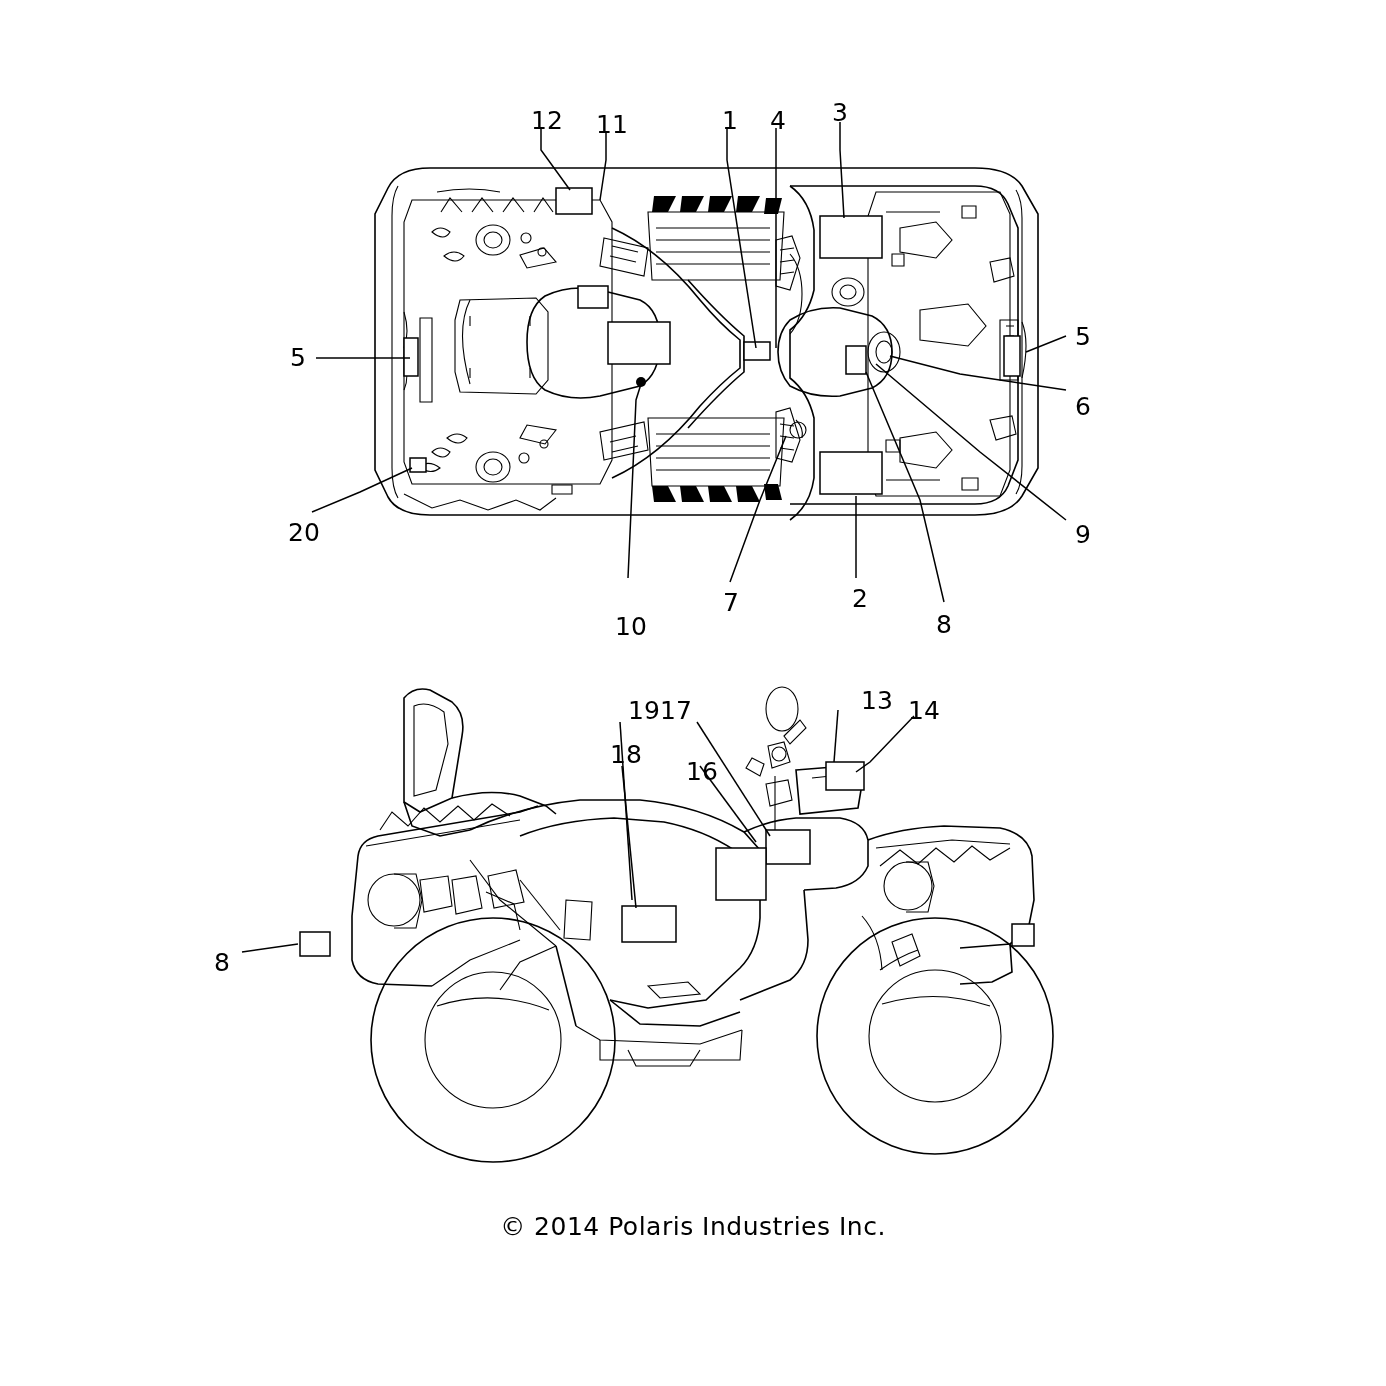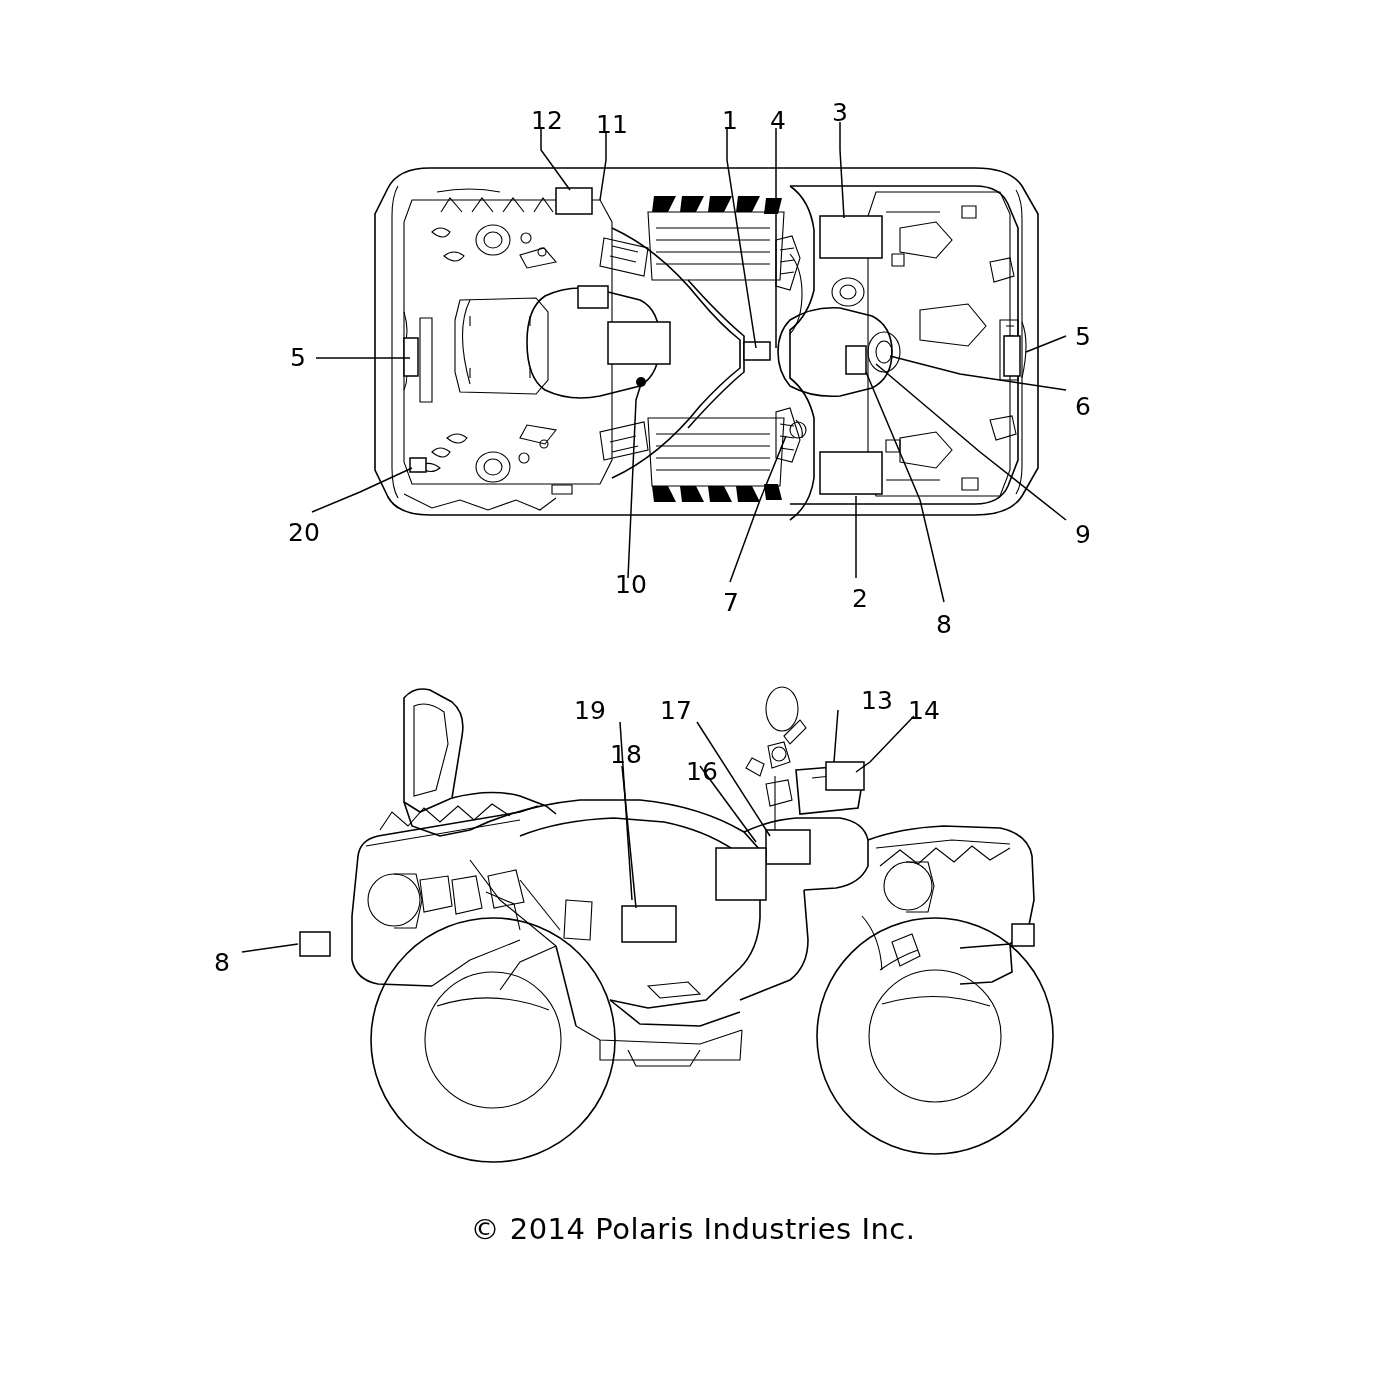--- a/index.html
+++ b/index.html
@@ -31,21 +31,21 @@
     line-height: 1;
     white-space: nowrap;
   }
   .copyright {
     position: absolute;
     left: 0;
     top: 1212px;
     width: 1386px;
     text-align: center;
     font-family: "DejaVu Sans", sans-serif;
-    font-size: 29px;
+    font-size: 25px;
     letter-spacing: 0.5px;
     color: #000;
   }
   svg { display: block; }
   .ln { fill: none; stroke: #000; stroke-width: 1.6; }
   .ln-thin { fill: none; stroke: #000; stroke-width: 1.1; }
   .ln-lead { fill: none; stroke: #000; stroke-width: 1.5; }
   .fillw { fill: #ffffff; stroke: #000; stroke-width: 1.5; }
   .fillk { fill: #000000; stroke: none; }
 </style>
@@ -280,25 +280,25 @@
   <div class="callout" style="left:596px; top:112px;">11</div>
   <div class="callout" style="left:722px; top:108px;">1</div>
   <div class="callout" style="left:770px; top:108px;">4</div>
   <div class="callout" style="left:832px; top:100px;">3</div>
   <div class="callout" style="left:1075px; top:324px;">5</div>
   <div class="callout" style="left:1075px; top:394px;">6</div>
   <div class="callout" style="left:1075px; top:522px;">9</div>
   <div class="callout" style="left:936px; top:612px;">8</div>
   <div class="callout" style="left:852px; top:586px;">2</div>
   <div class="callout" style="left:723px; top:590px;">7</div>
-  <div class="callout" style="left:615px; top:572px;">10</div>
+  <div class="callout" style="left:615px; top:614px;">10</div>
   <div class="callout" style="left:288px; top:520px;">20</div>
   <div class="callout" style="left:290px; top:345px;">5</div>
 
-  <div class="callout" style="left:574px; top:698px;text-align:right;">19</div>
+  <div class="callout" style="left:628px; top:698px;text-align:right;">19</div>
   <div class="callout" style="left:660px; top:698px;">17</div>
   <div class="callout" style="left:828px; top:688px;margin-left:33px;">13</div>
   <div class="callout" style="left:908px; top:698px;">14</div>
   <div class="callout" style="left:610px; top:742px;">18</div>
   <div class="callout" style="left:686px; top:742px;margin-top:17px;">16</div>
   <div class="callout" style="left:214px; top:950px;">8</div>
 
   <div class="copyright">© 2014  Polaris Industries Inc.</div>
 
 </div>

